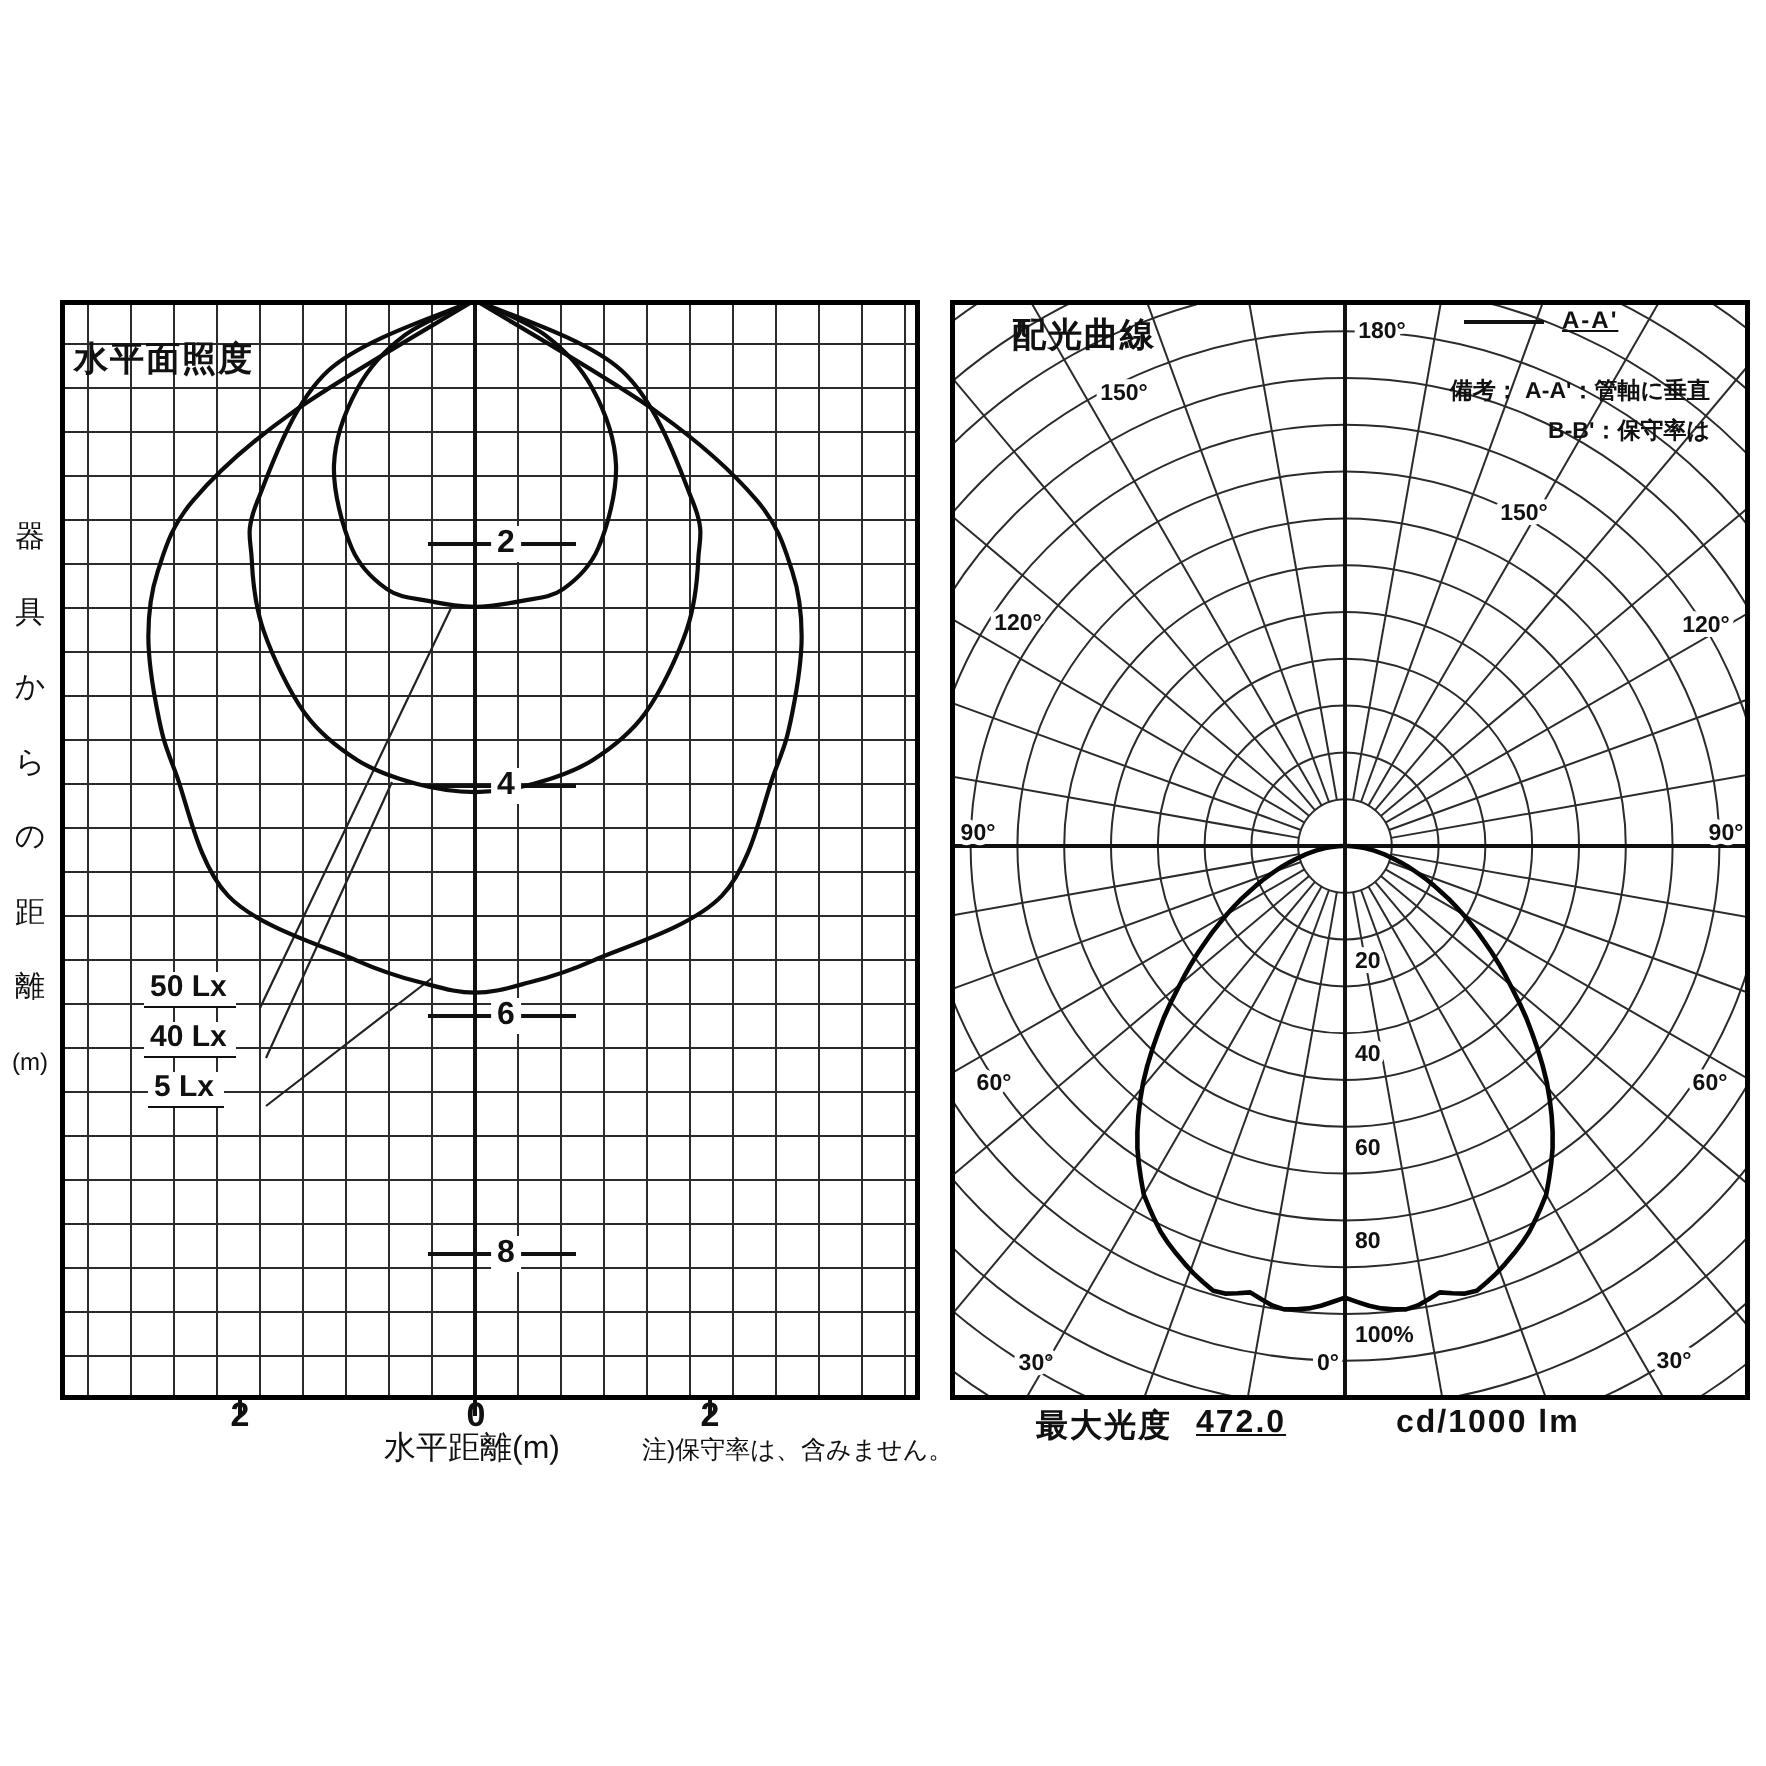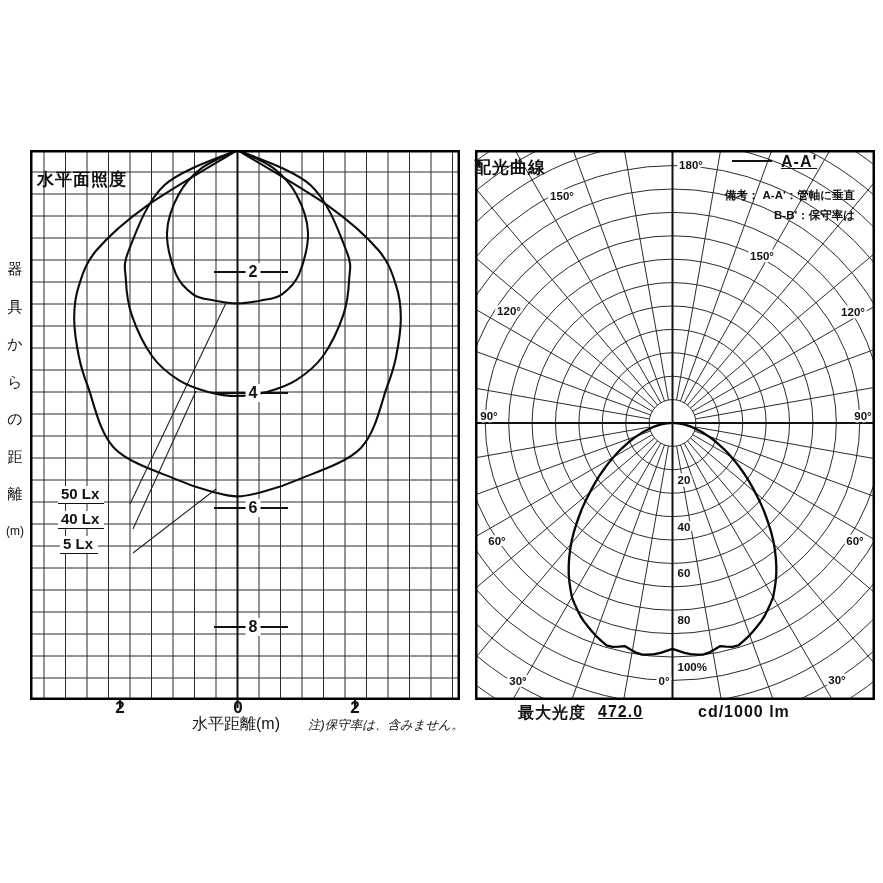--- a/index.html
+++ b/index.html
@@ -3,28 +3,28 @@
 <meta charset="utf-8">
 <style>
   html,body{margin:0;padding:0;background:#fff;}
   #page{position:relative;width:883px;height:883px;background:#fff;overflow:hidden;
         font-family:"Liberation Sans","DejaVu Sans",sans-serif;color:#111;}
   .abs{position:absolute;white-space:nowrap;}
   .chart-title{font-size:17px;font-weight:bold;letter-spacing:1px;}
   .tick-num{font-size:16px;font-weight:bold;background:#fff;padding:0 3px;transform:translateX(-50%);}
   .xtick-num{font-size:17px;font-weight:bold;transform:translateX(-50%);}
   .contour-label{font-size:15px;font-weight:600;background:#fff;border-bottom:1.6px solid #111;
-                 padding:0 5px 1px 3px;line-height:16px;}
+                 padding:0 5px 1px 3px;line-height:16px;margin-left:14px;}
   .yaxis-col{display:flex;flex-direction:column;align-items:center;}
   .yaxis-col span{font-size:15px;line-height:37.5px;}
   .yaxis-col span:last-child{font-size:12px;}
   .small-note{font-size:12.5px;}
   .axis-title{font-size:16px;font-weight:400;}
   .caption{font-size:16px;font-weight:600;letter-spacing:1px;}
-  .legend-label{font-size:16px;font-weight:600;letter-spacing:1px;text-decoration:underline;}
+  .legend-label{font-size:12px;font-weight:600;letter-spacing:1px;text-decoration:underline;}
   .remark{font-size:11.5px;font-weight:600;}
   svg{position:absolute;}
   svg text{font-family:"Liberation Sans","DejaVu Sans",sans-serif;}
 </style>
 </head>
 <body>
 
 <div id="page">
 
   <svg id="left-svg" style="left:30px;top:150px;" width="430" height="560" viewBox="0 0 430 560">
@@ -195,23 +195,23 @@
 
   <div class="abs contour-label" style="left:58px;top:486px;">50 Lx</div>
   <div class="abs contour-label" style="left:58px;top:511px;">40 Lx</div>
   <div class="abs contour-label" style="left:60px;top:536px;">5 Lx</div>
 
   <div class="abs xtick-num" style="left:120px;top:698px;">2</div>
   <div class="abs xtick-num" style="left:238px;top:698px;">0</div>
   <div class="abs xtick-num" style="left:355px;top:698px;">2</div>
 
   <div class="abs axis-title" style="left:192px;top:714px;">水平距離(m)</div>
-  <div class="abs small-note" style="left:308px;top:717px;font-style:italic;">注)保守率は、含みません。</div>
-
-  <div class="abs chart-title" style="left:474px;top:156px;">配光曲線</div>
+  <div class="abs small-note" style="left:321px;top:717px;">注)保守率は、含みません。</div>
+
+  <div class="abs chart-title" style="left:506px;top:156px;">配光曲線</div>
 
   <div class="abs" style="left:732px;top:160px;width:40px;height:2px;background:#111;"></div>
   <div class="abs legend-label" style="left:781px;top:153px;">A-A'</div>
 
   <div class="abs remark" style="right:28px;top:188px;">備考： A-A'：管軸に垂直</div>
   <div class="abs remark" style="right:28px;top:208px;">B-B'：保守率は</div>
 
   <div class="abs caption" style="left:518px;top:703px;text-align:center;">最大光度</div>
   <div class="abs caption" style="left:598px;top:703px;text-decoration:underline;">472.0</div>
   <div class="abs caption" style="left:698px;top:703px;">cd/1000 lm</div>

